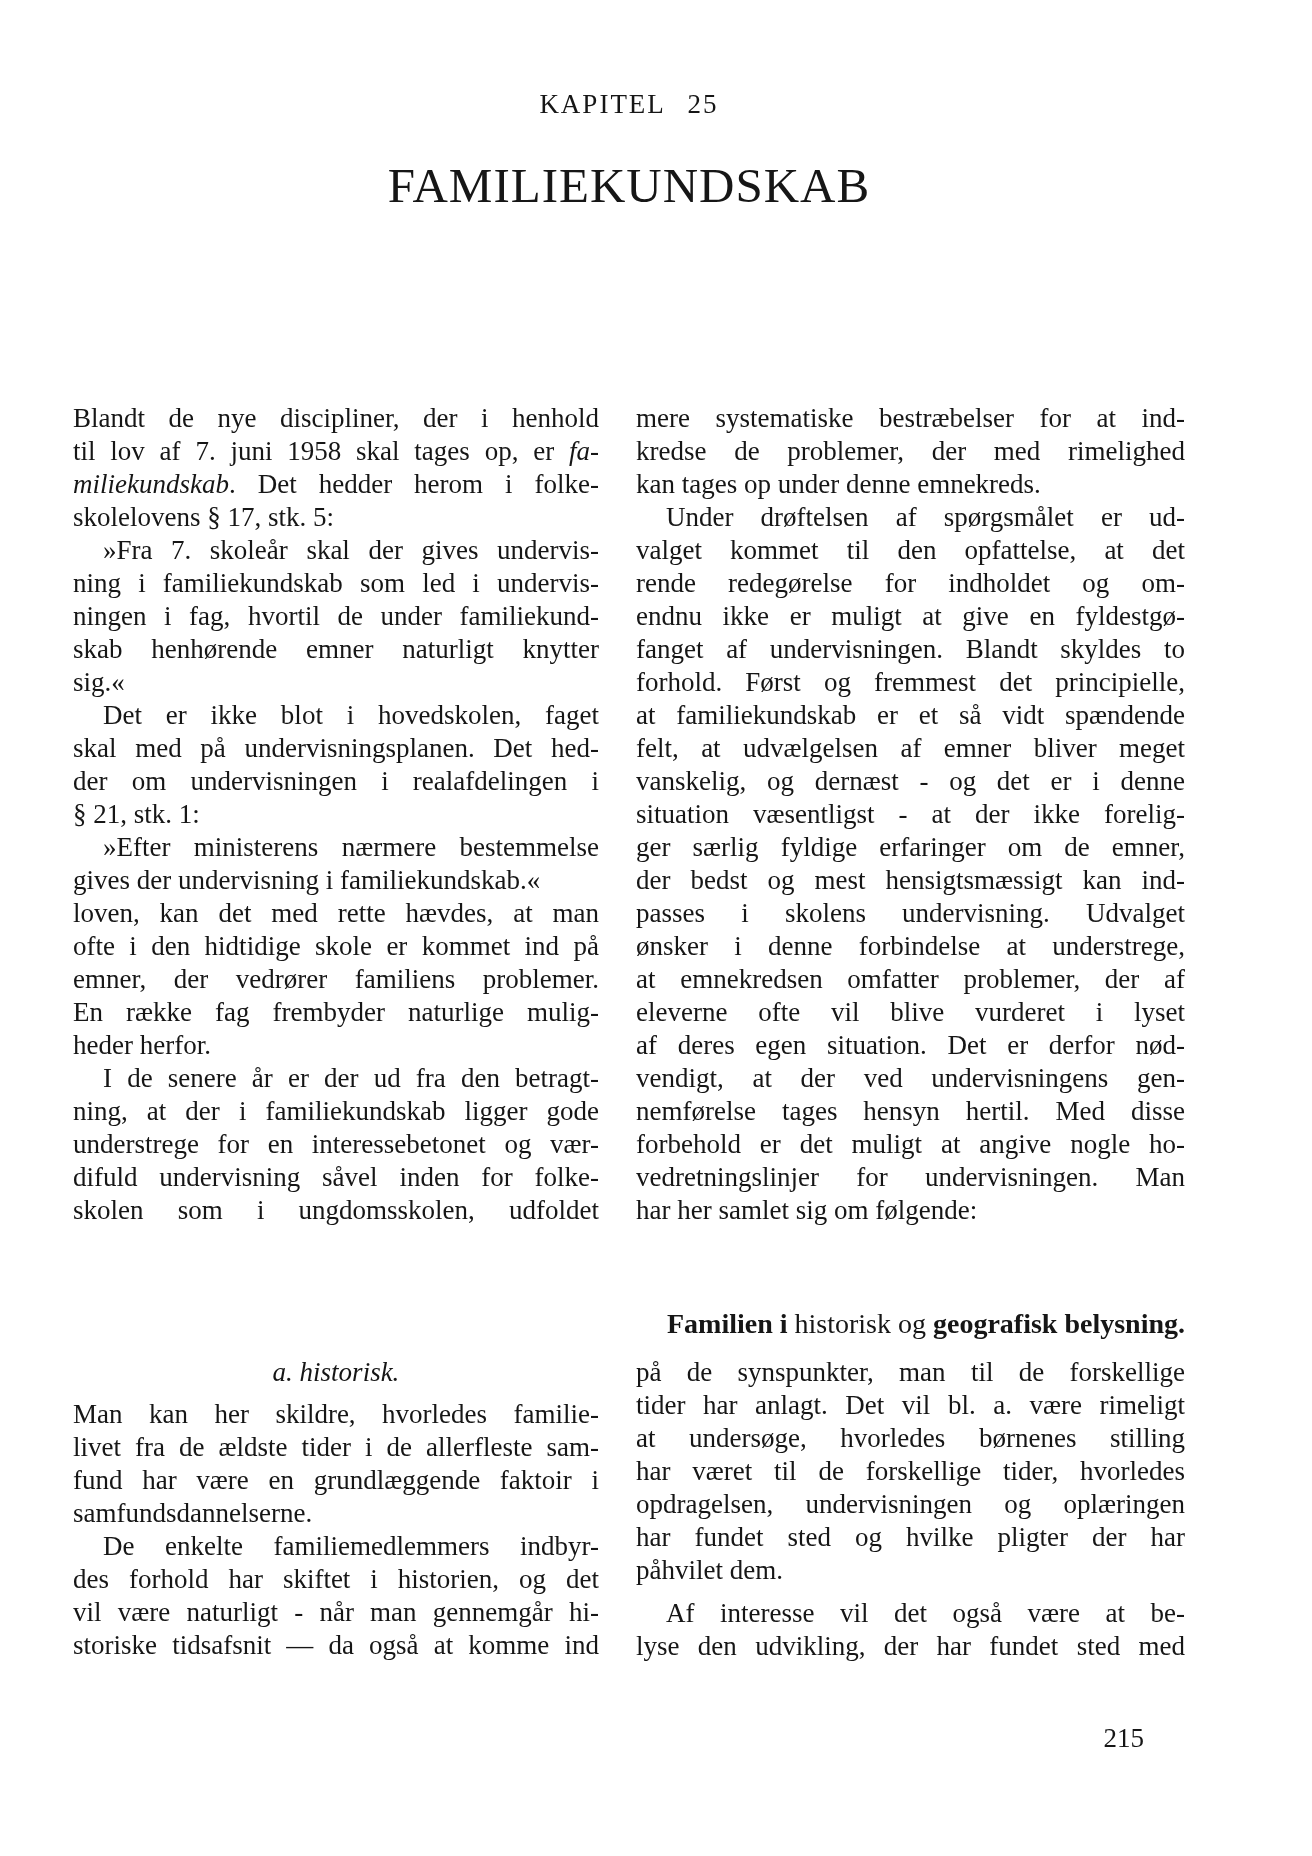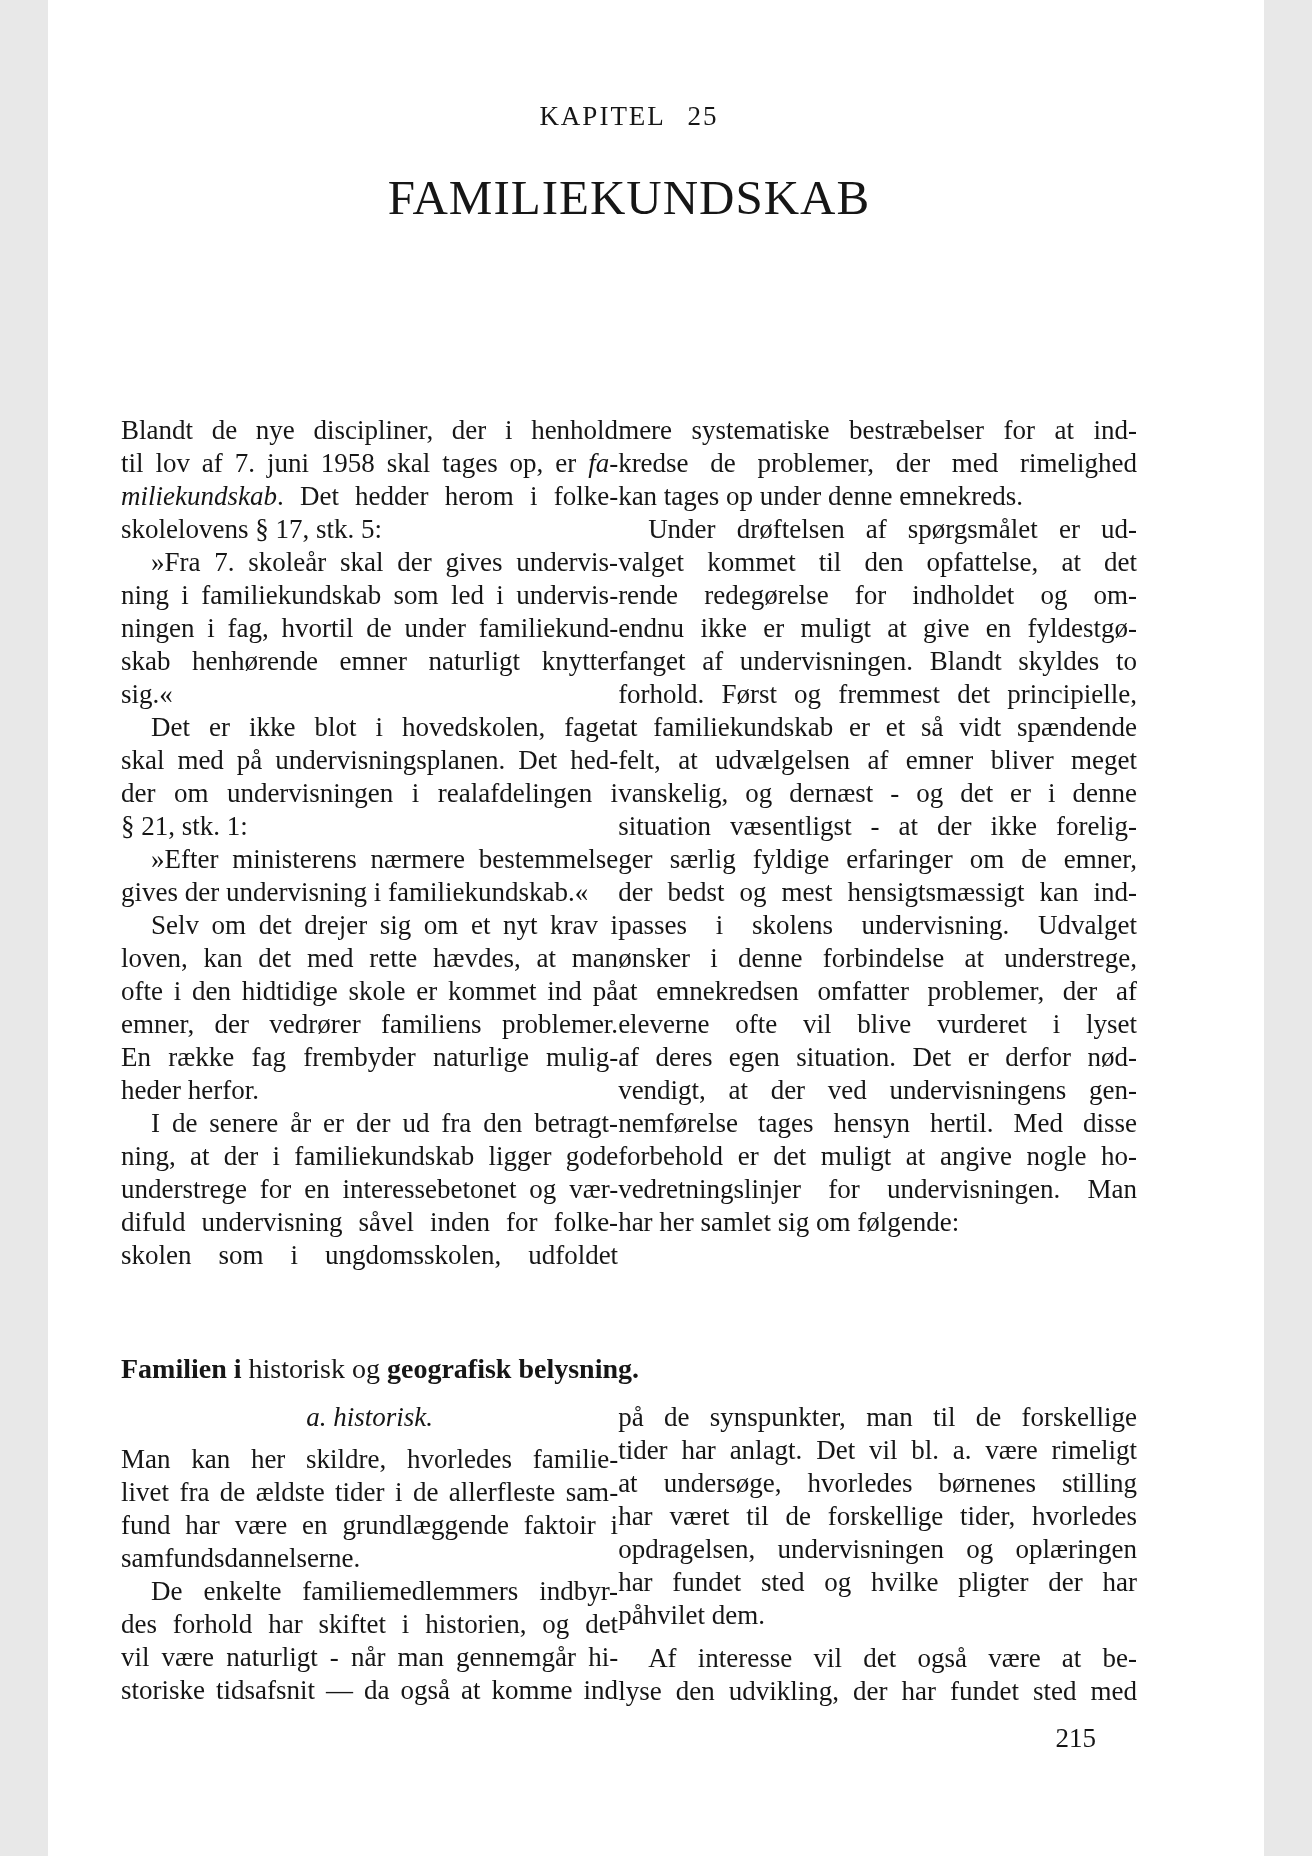--- a/index.html
+++ b/index.html
@@ -1,27 +1,27 @@
 <!DOCTYPE html>
 <html lang="da"><head>
 <meta charset="utf-8">
 <style>
   html,body{margin:0;padding:0;}
   body{background:#e8e8e8;}
   .page{
     position:relative;
-    width:1216px;
+    width:1312px;
     height:1856px;
     margin:0 auto;
     background:#ffffff;
     color:#161616;
     font-family:"Liberation Serif","DejaVu Serif",serif;
     overflow:hidden;
     box-sizing:border-box;
-    padding:16px 127px 0 73px;
+    padding:4px 127px 0 73px;
   }
   .kicker{
     margin-top:84px;
     text-align:center;
     font-size:27px;
     line-height:33px;
     letter-spacing:2px;
     word-spacing:14px;
     white-space:pre;
   }
@@ -48,21 +48,21 @@
     text-align:justify;
     text-align-last:justify;
     -moz-text-align-last:justify;
   }
   .line.final{text-align-last:left;-moz-text-align-last:left;}
   .line.ind{text-indent:30px;}
   .it{font-style:italic;}
   .b{font-weight:bold;}
   .section-heading{
     margin-top:80px;
-    text-align:left;
+    text-align:right;
     font-size:28px;
     line-height:34px;
   }
   .subheading{
     text-align:center;
     font-style:italic;
     font-size:27px;
     line-height:33px;
     margin-bottom:9px;
   }
@@ -102,21 +102,20 @@
           <div class="line ind">Det er ikke blot i hovedskolen, faget</div>
           <div class="line">skal med på undervisningsplanen. Det hed-</div>
           <div class="line">der om undervisningen i realafdelingen i</div>
           <div class="line final">§ 21, stk. 1:</div>
         </div>
         <div class="para">
           <div class="line ind">»Efter ministerens nærmere bestemmelse</div>
           <div class="line final">gives der undervisning i familiekundskab.«</div>
         </div>
         <div class="para">
-          <div class="line ind">Selv om det drejer sig om et nyt krav i</div>
           <div class="line">loven, kan det med rette hævdes, at man</div>
           <div class="line">ofte i den hidtidige skole er kommet ind på</div>
           <div class="line">emner, der vedrører familiens problemer.</div>
           <div class="line">En række fag frembyder naturlige mulig-</div>
           <div class="line final">heder herfor.</div>
         </div>
         <div class="para">
           <div class="line ind">I de senere år er der ud fra den betragt-</div>
           <div class="line">ning, at der i familiekundskab ligger gode</div>
           <div class="line">understrege for en interessebetonet og vær-</div>

